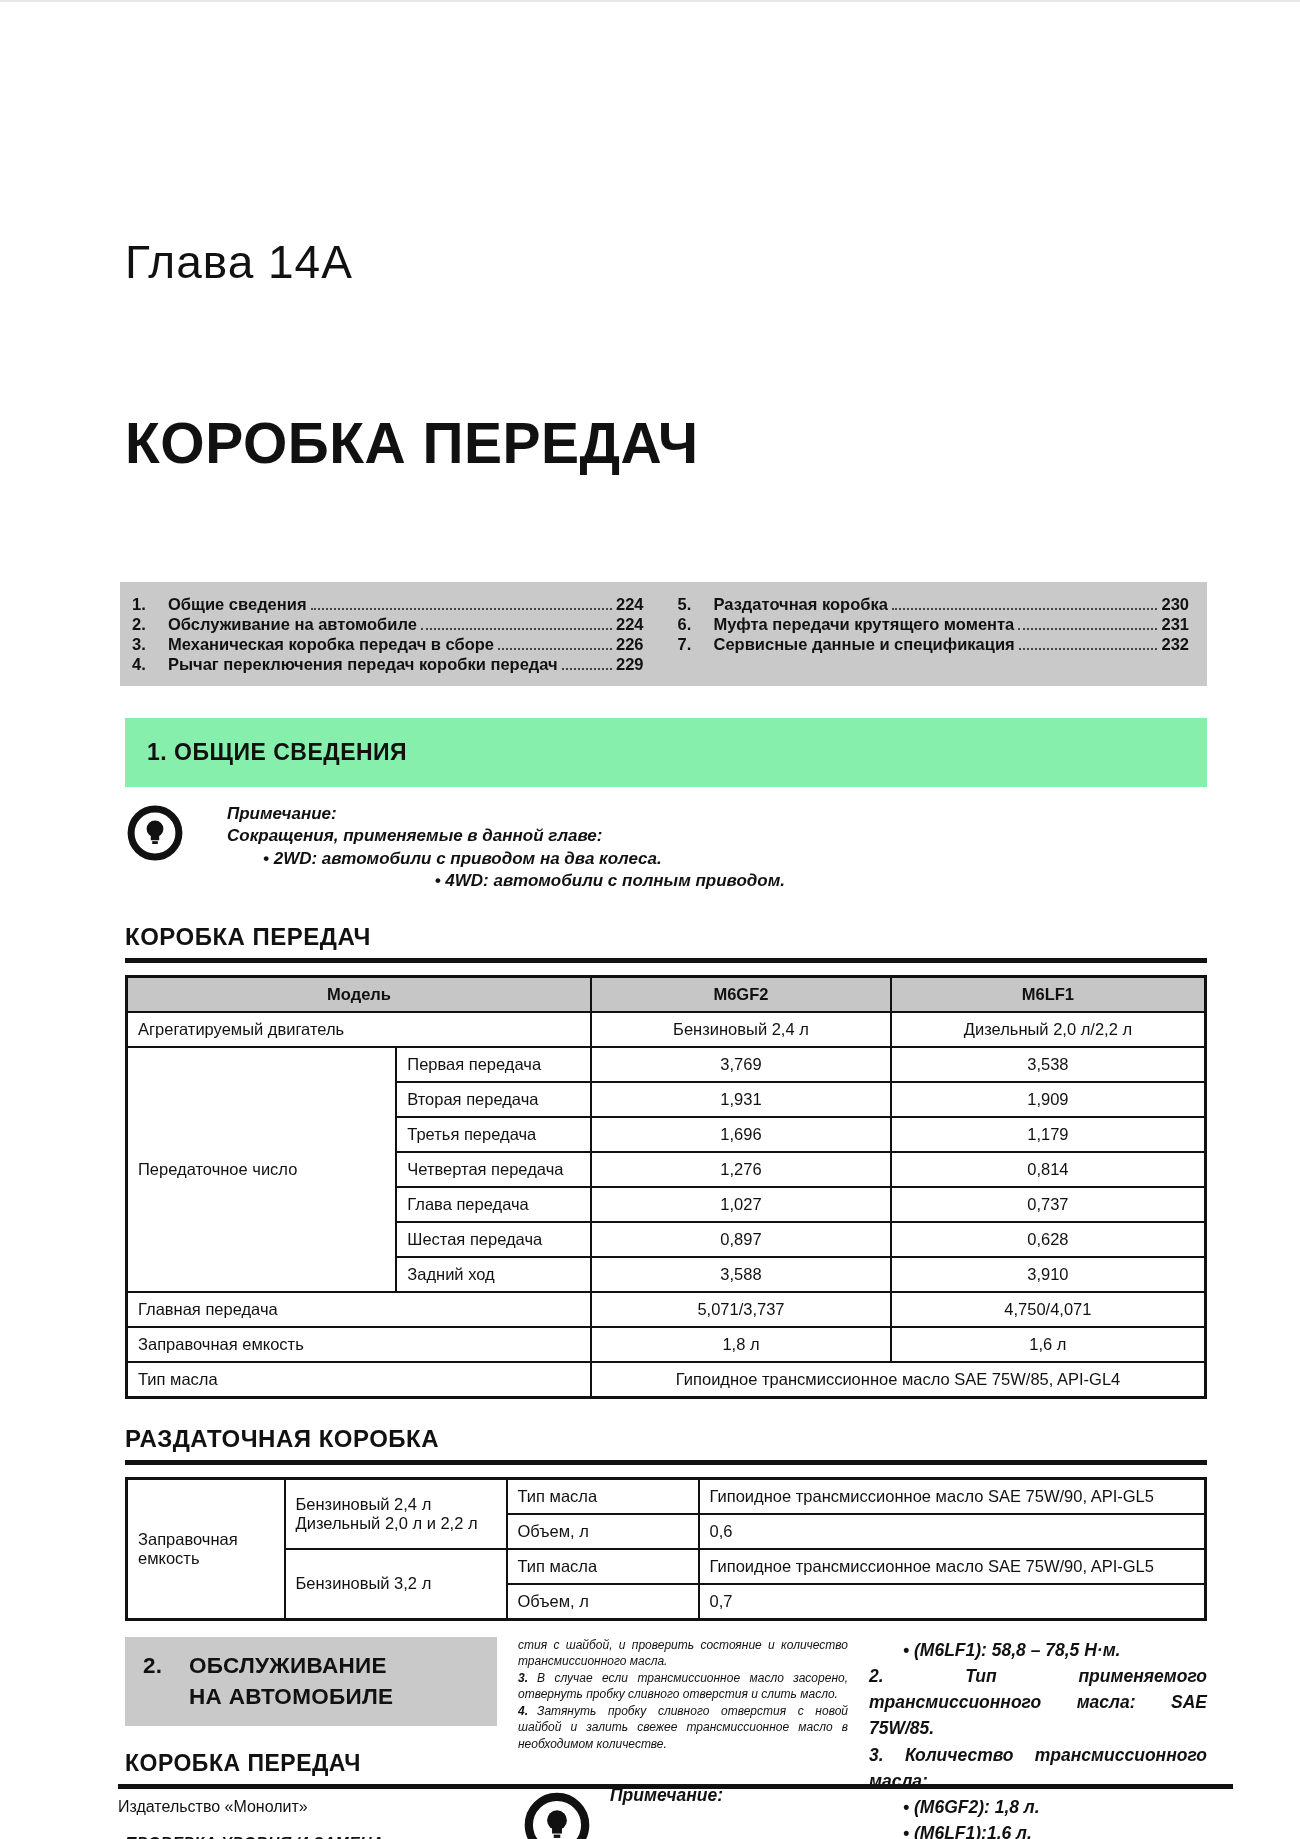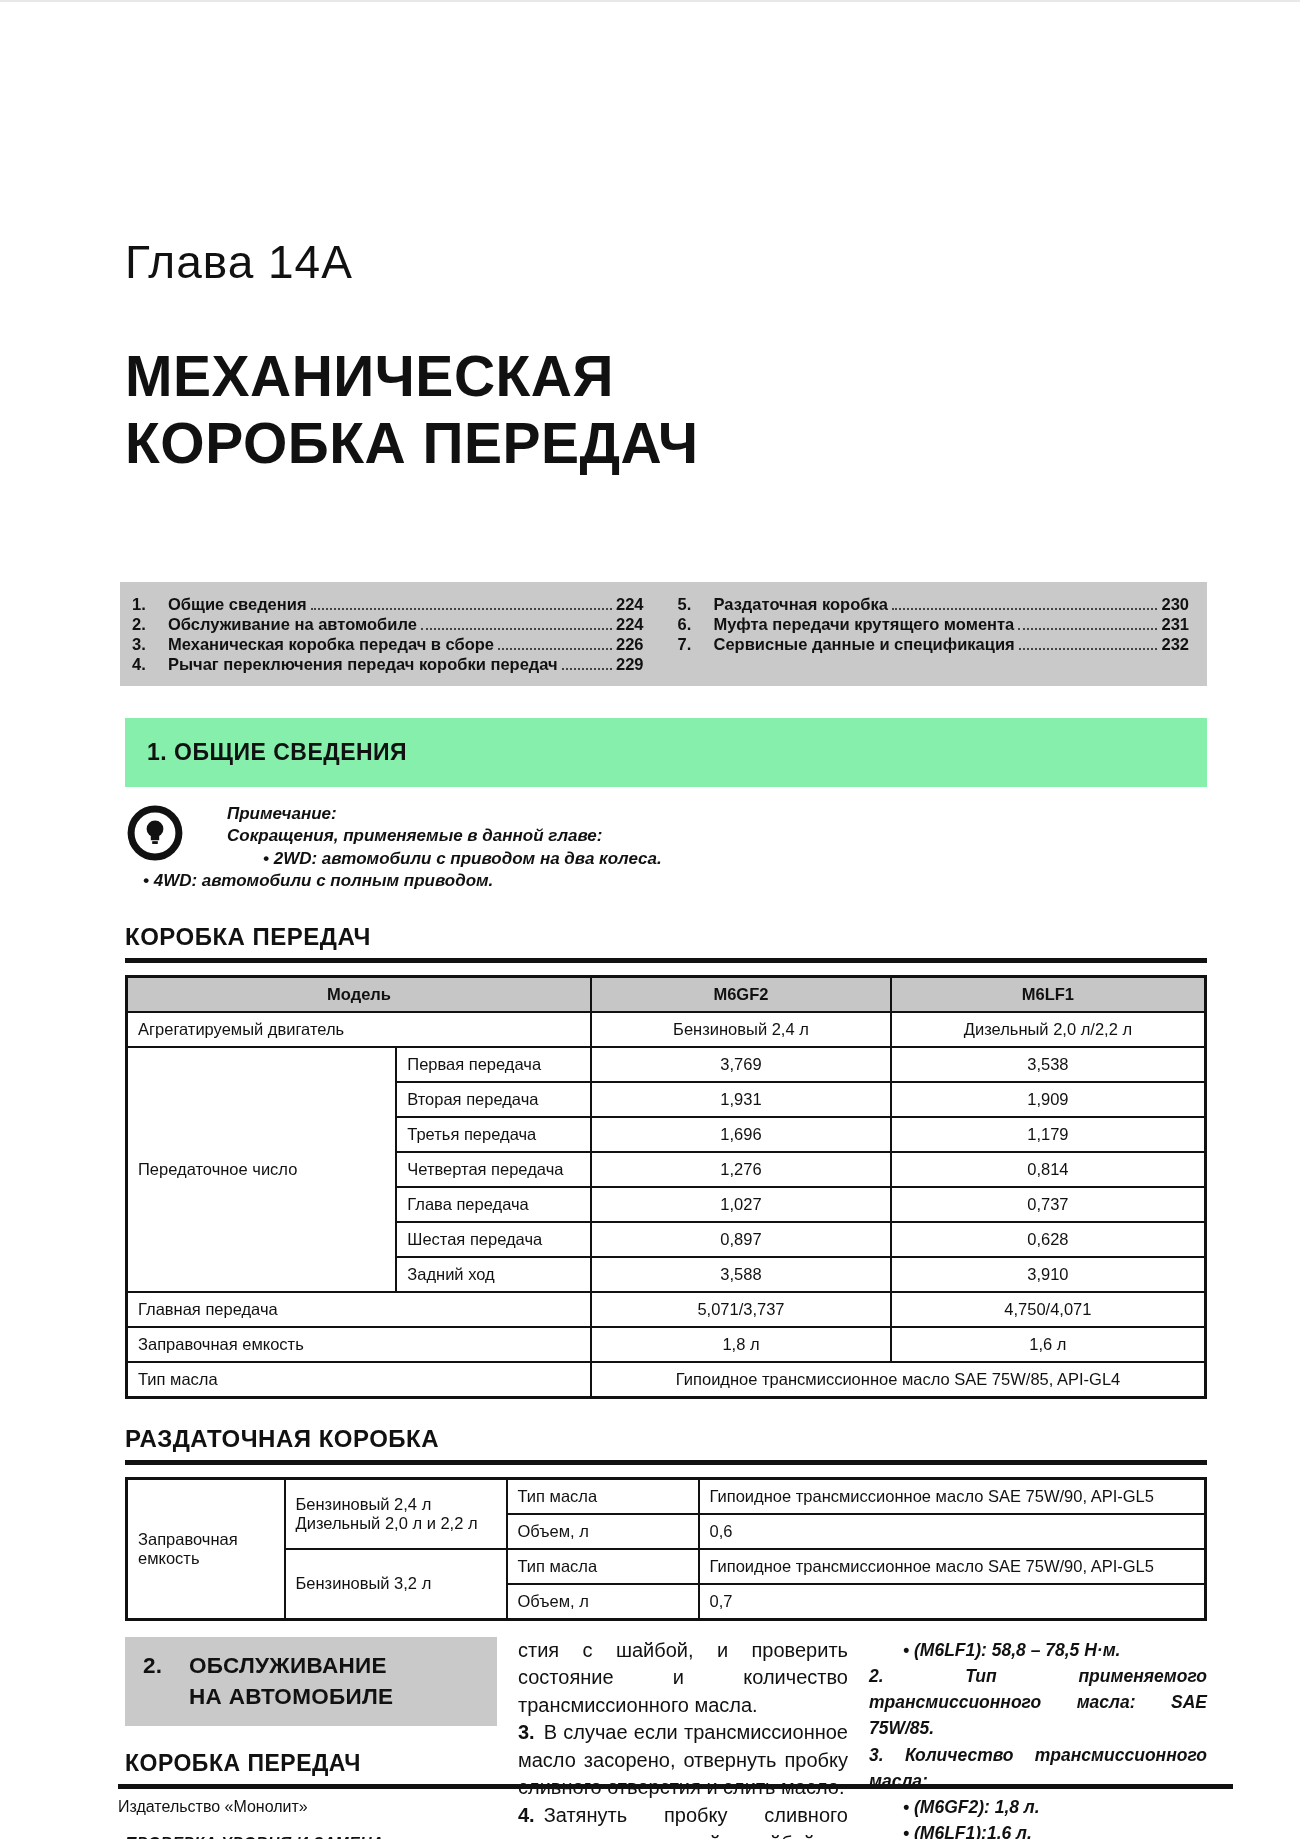--- a/index.html
+++ b/index.html
@@ -20,21 +20,21 @@
   .toc-num { width:36px; flex:none; }
   .toc-leader { flex:1; border-bottom:2px dotted #444; margin:0 4px 4px 4px; }
   .toc-page { flex:none; }
 
   .banner { margin-top:32px; background:#86efac; font-size:23px; font-weight:bold; padding:21px 10px 21px 22px; letter-spacing:0.5px; }
 
   .note1 { position:relative; margin-top:16px; min-height:92px; width:660px; }
   .note-icon { position:absolute; left:2px; top:2px; }
   .note1-body { margin-left:102px; font-style:italic; font-weight:bold; font-size:17px; line-height:1.33; }
   .note1-body .b1 { padding-left:36px; }
-  .note1-body .b2 { margin-left:-84px; }
+  .note1-body .b2 { margin-left:-84px;text-align:right; }
 
   .rule-heading { margin-top:28px; font-size:24px; font-weight:bold; letter-spacing:0.5px; padding-bottom:7px; border-bottom:5px solid #111; }
   .rule-heading.second { margin-top:26px; }
 
   table.spec { width:100%; border-collapse:collapse; margin-top:12px; font-size:16.5px; border:3px solid #111; }
   table.spec td { border:2px solid #111; padding:4px 10px; height:25px; }
   table.spec tr.head td { background:#c6c6c6; font-weight:bold; text-align:center; }
   td.lab { text-align:left; }
   td.val { text-align:center; }
   td.vleft { text-align:left; }
@@ -45,21 +45,21 @@
   .col3 { width:338px; flex:none; }
 
   .banner2 { background:#c9c9c9; padding:13px 8px 13px 18px; font-size:22.5px; font-weight:bold; line-height:1.4; display:flex; letter-spacing:0.3px; }
   .banner2 .num { width:46px; flex:none; }
 
   .rule-heading.small { margin-top:24px; font-size:23px; }
 
   .ital-heading { margin-top:44px; font-size:16px; font-weight:bold; font-style:italic; line-height:1.32; letter-spacing:0.3px; }
   .col3 .ital-heading { margin-top:50px; }
 
-  .body-text { font-size:20px; line-height:1.38; text-align:justify; margin:0; }
+  .body-text { font-size:12px; line-height:1.38; text-align:justify; margin:0;font-style:italic; }
   .step-num { font-weight:bold; padding-right:9px; }
 
   .note2 { position:relative; margin-top:30px; min-height:100px; }
   .note-icon2 { position:absolute; left:6px; top:10px; }
   .note2-body { margin-left:92px; font-style:italic; font-weight:bold; font-size:17.5px; line-height:1.5; }
   .note-cont { font-style:italic; font-weight:bold; font-size:17.5px; line-height:1.5; text-align:justify; }
   .note-cont .ind { padding-left:34px; }
 
   .footer-block { position:absolute; left:118px; top:1782px; width:1115px; }
   .footer-rule { border-top:5px solid #111; }
@@ -67,21 +67,21 @@
 </style>
 </head>
 <body>
 
 <div class="page">
   <div class="content">
 
     <div class="chapter">Глава 14А</div>
 
     <div class="main-title">
-      <span>МЕХАНИЧЕСКАЯ</span><br>
+      <br>
       <span>КОРОБКА ПЕРЕДАЧ</span>
     </div>
 
     <div class="toc-box">
       <div class="toc-col">
         <div class="toc-item">
           <span class="toc-num">1.</span>
           <span>Общие сведения</span>
           <span class="toc-leader"></span>
           <span class="toc-page">224</span>

